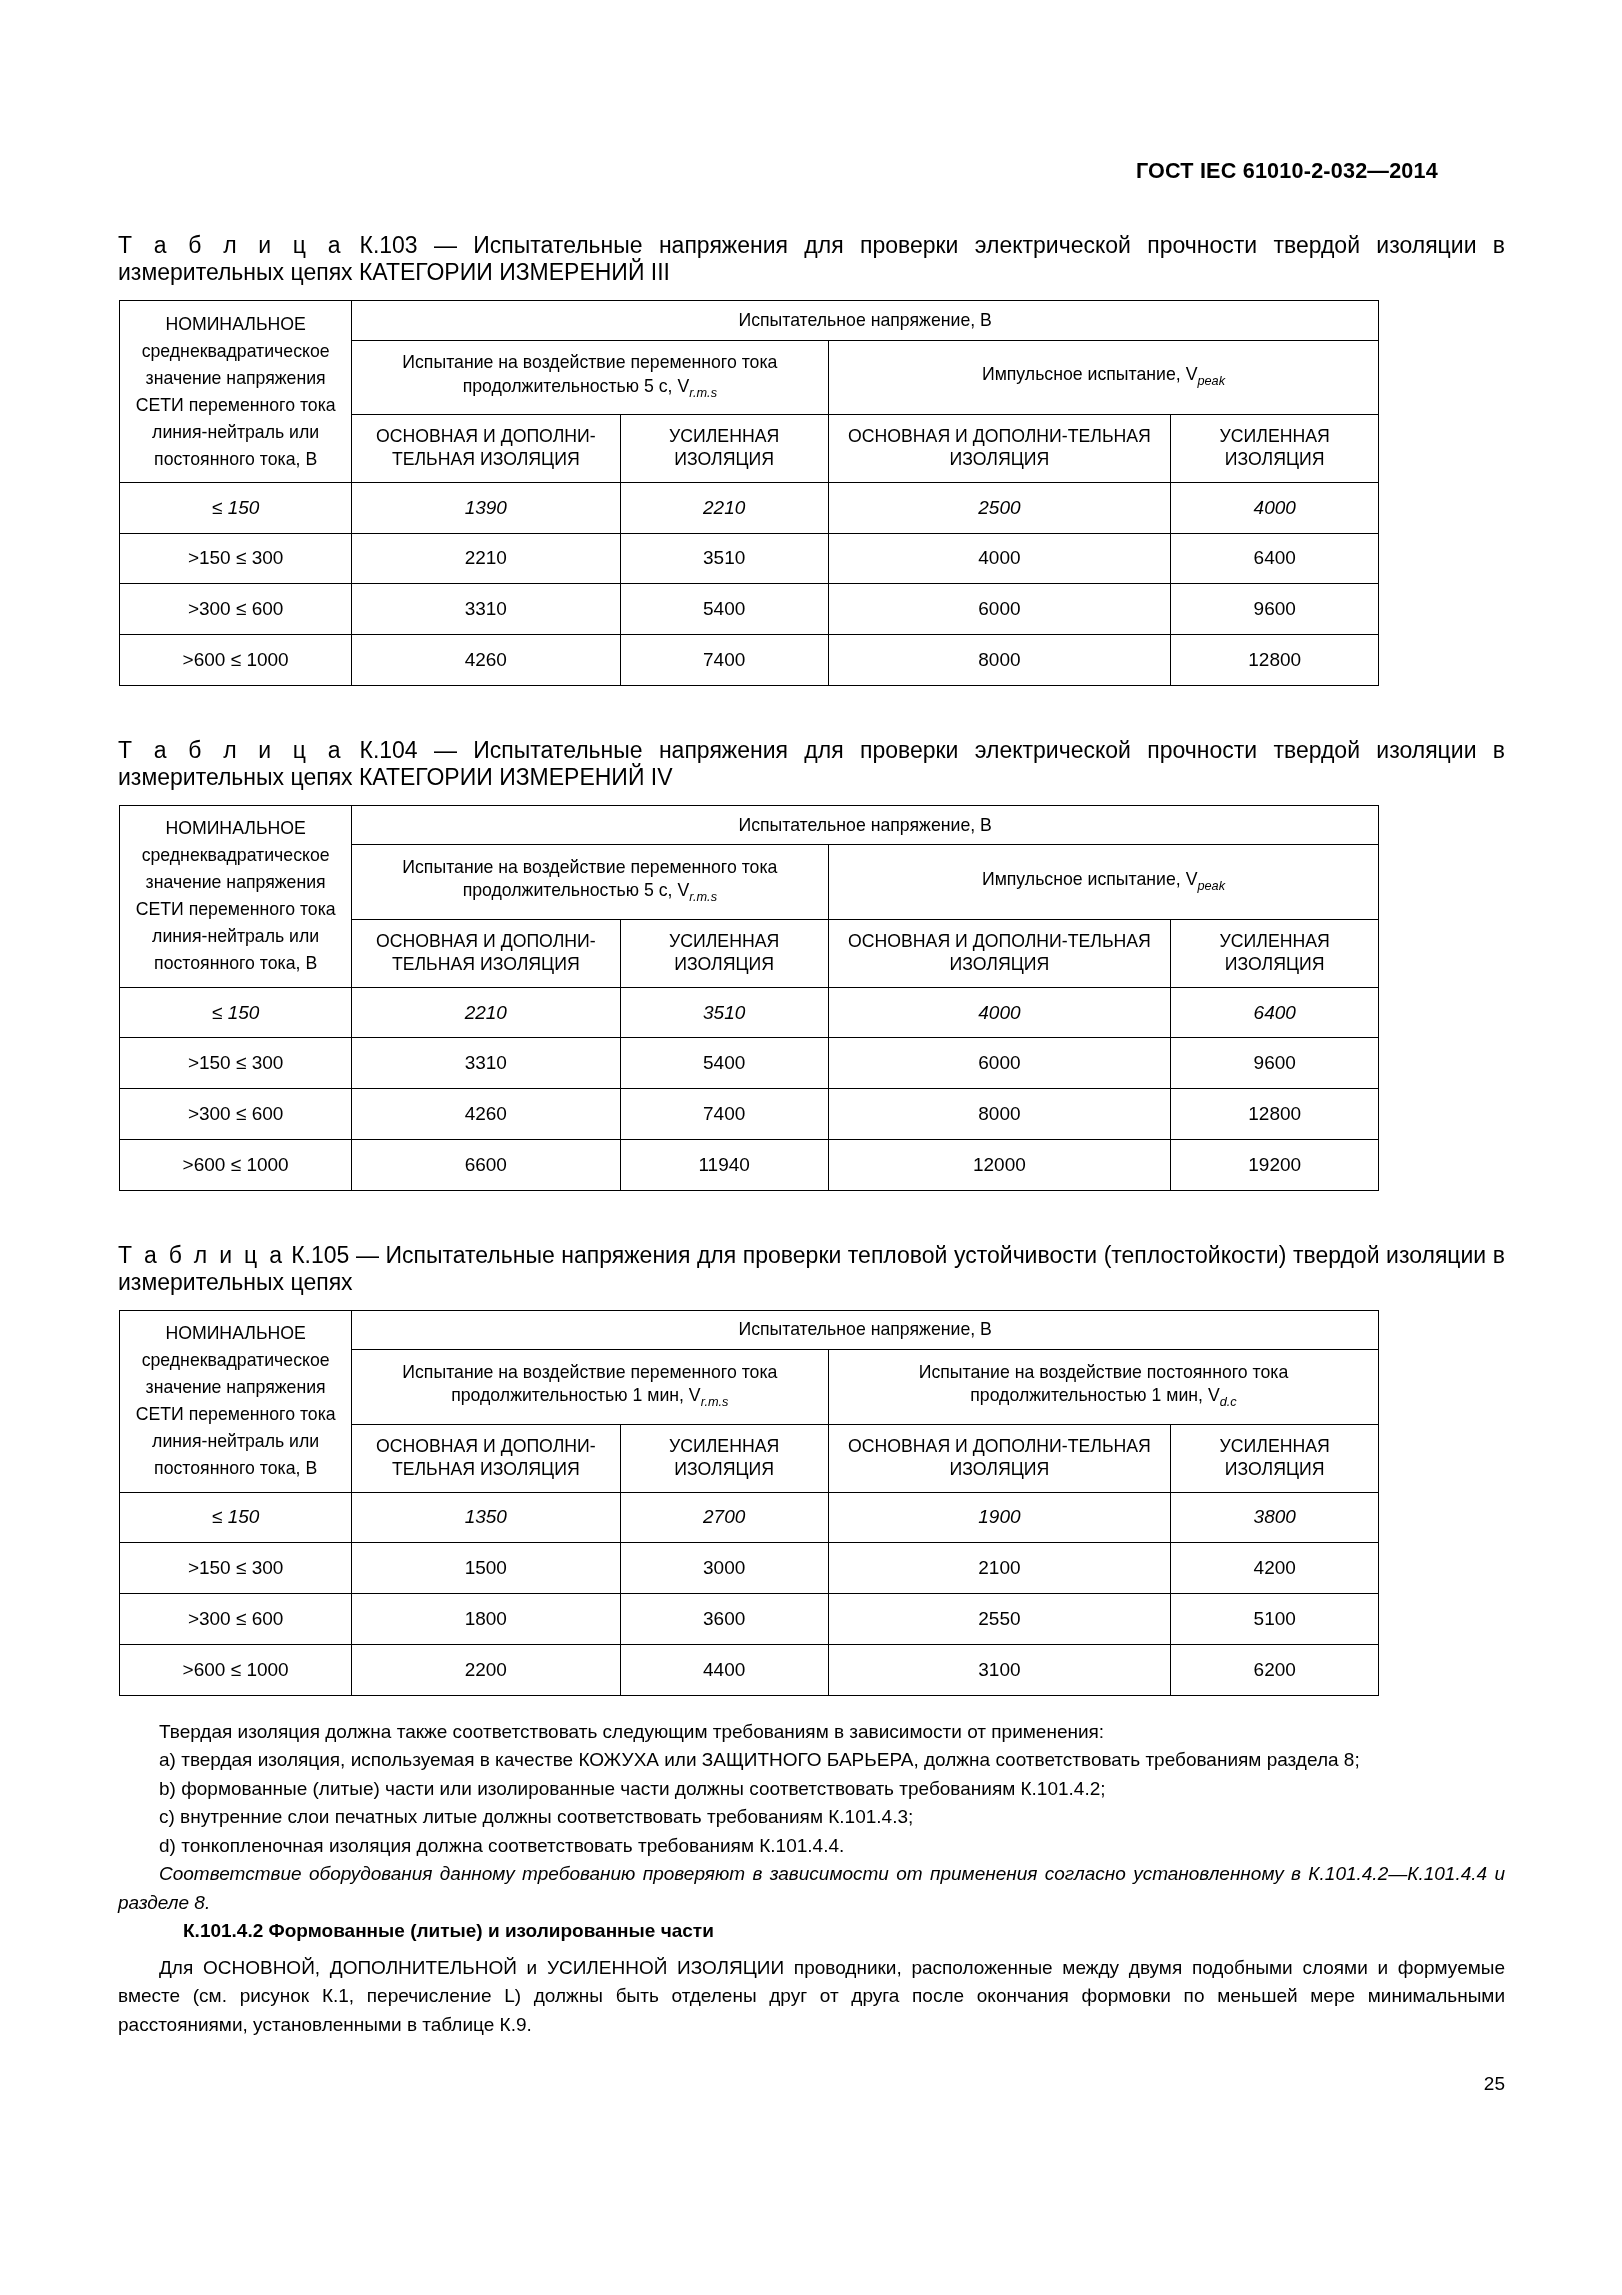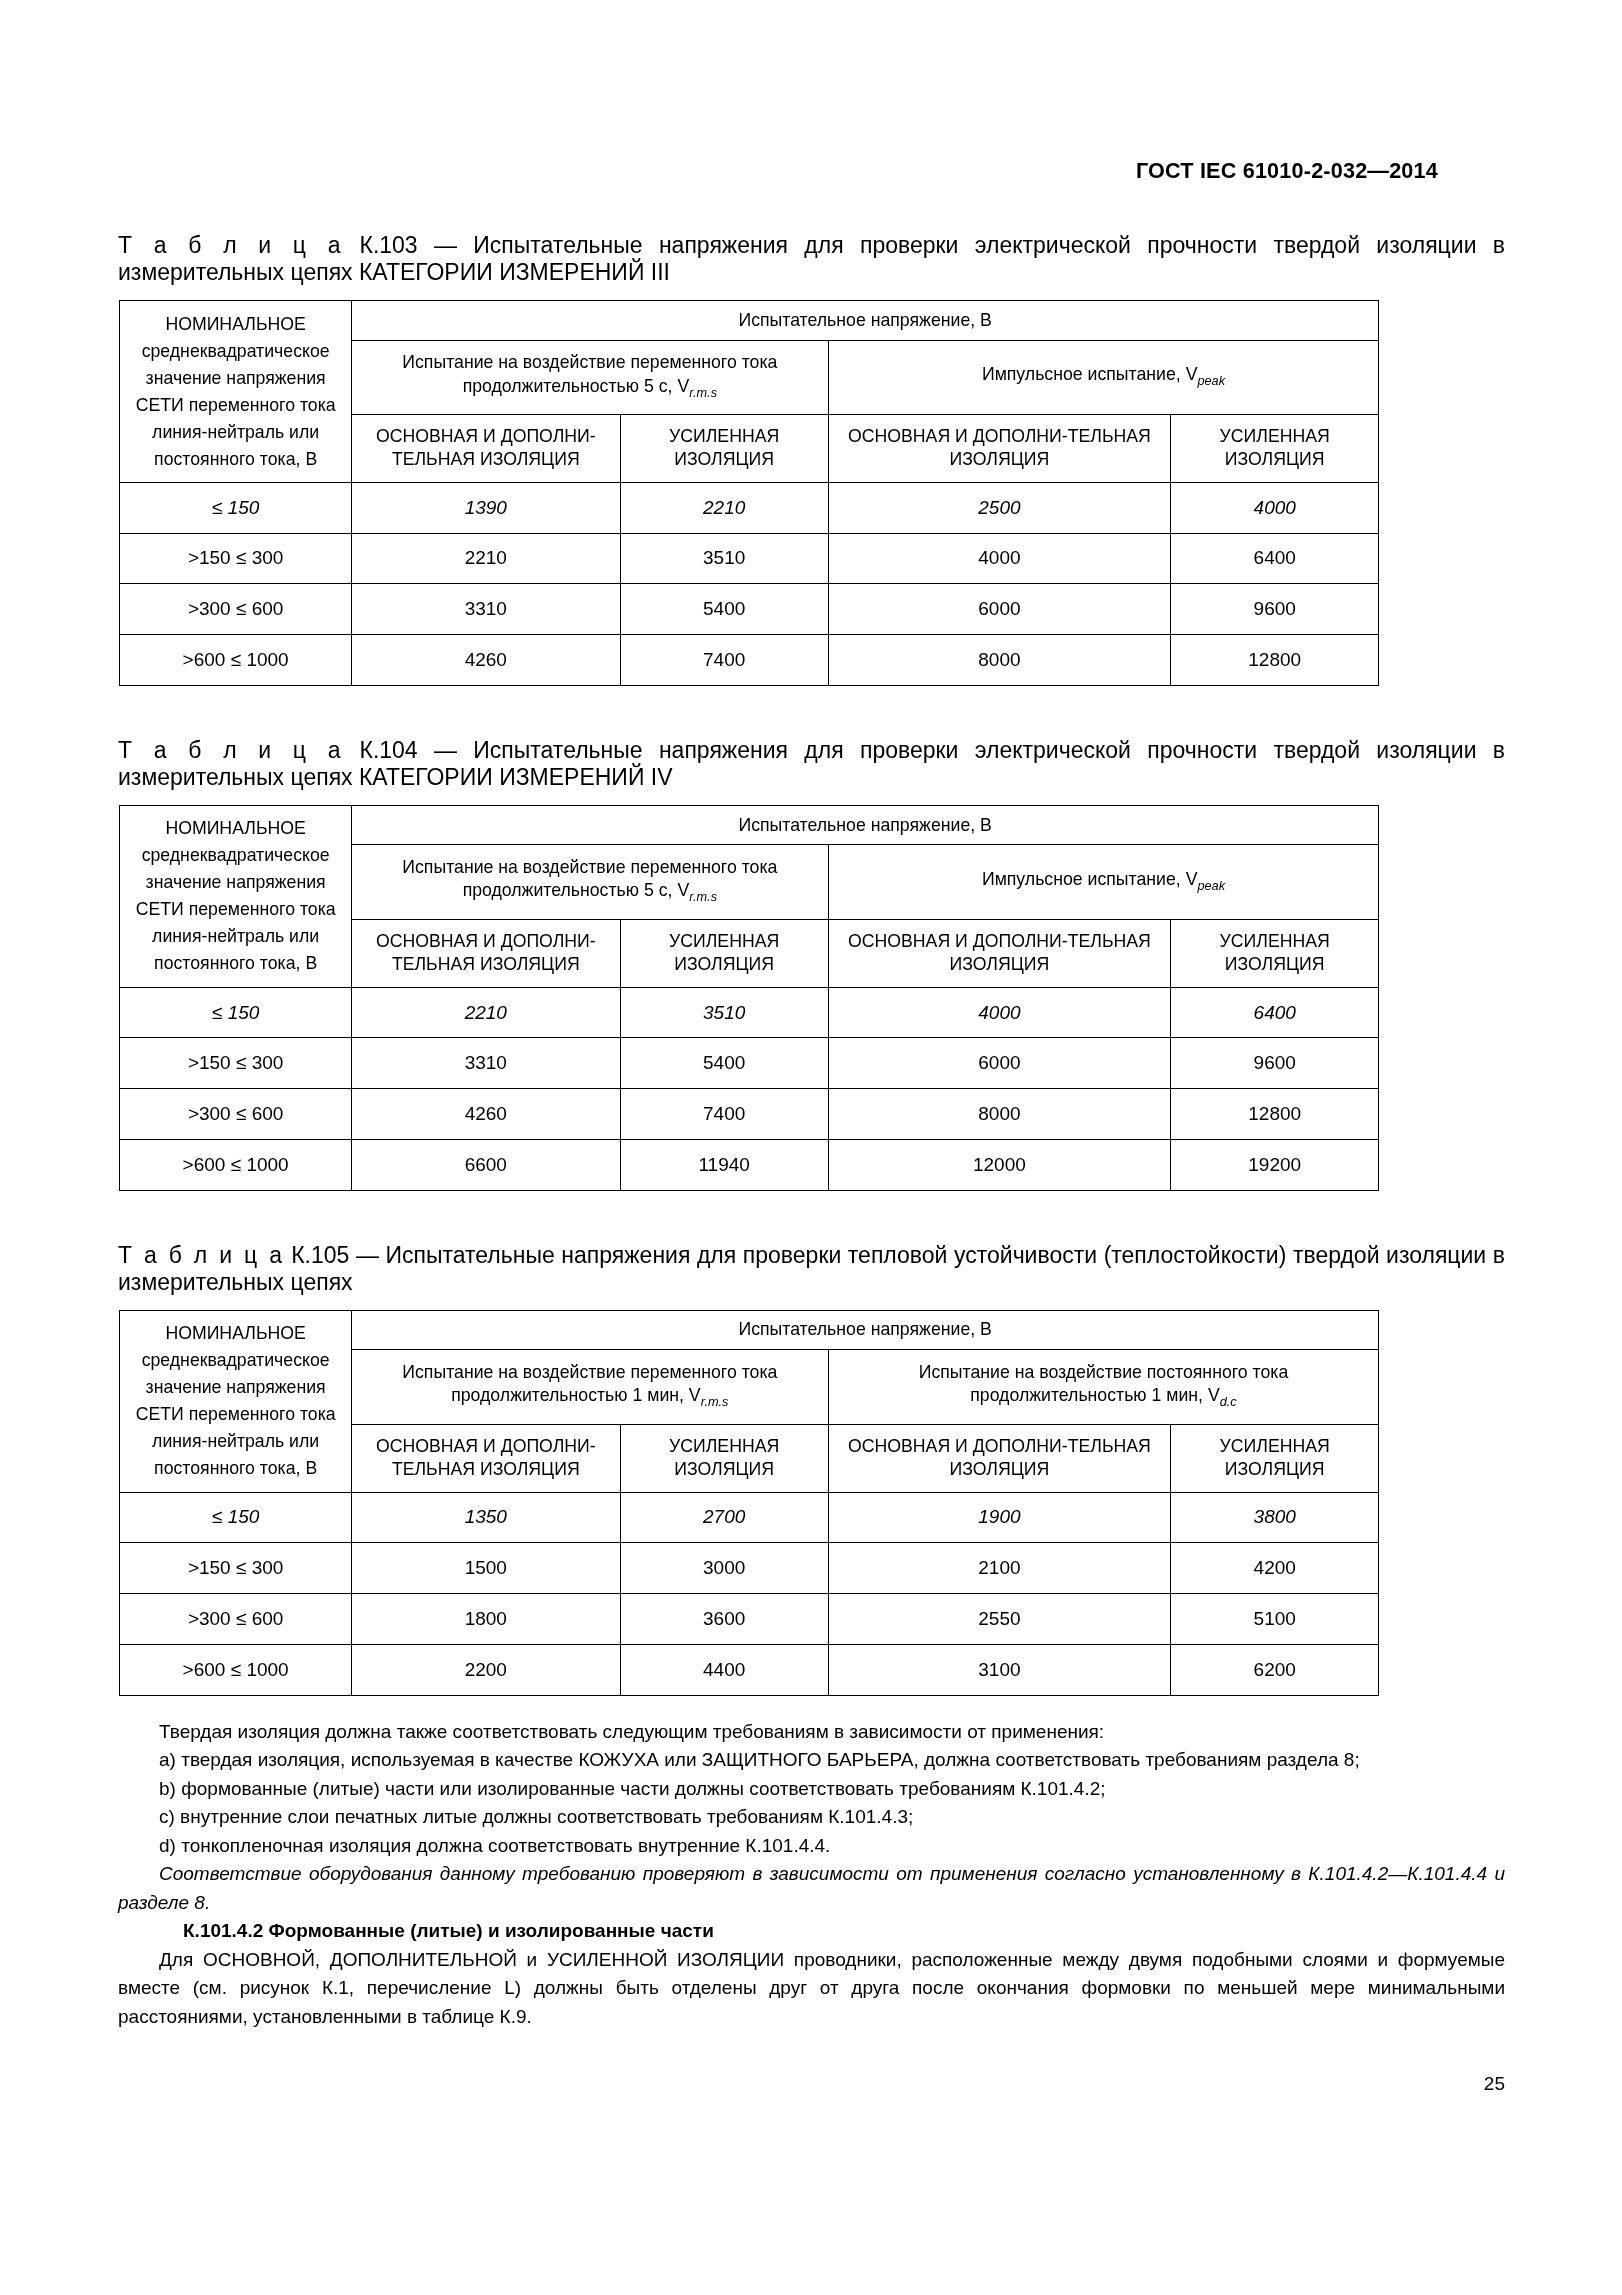--- a/index.html
+++ b/index.html
@@ -66,21 +66,21 @@
 
   
   .body-text { margin-top:22px; }
   .body-text p {
     margin:0;
     font-size:19px;
     line-height:28.5px;
     text-align:justify;
     text-align-last:left;
   }
-  .body-text p.ind { text-indent:41px; }
+  .body-text p.ind { text-indent:41px;margin-top:8px; }
   .body-text p.list { text-indent:41px; }
   .body-text p.ital { font-style:italic; text-indent:41px; }
   .body-text p.sub-head { text-indent:65px; font-weight:bold; }
 
   
   .pageno {
     position:absolute; right:118px; top:2073px;
     font-size:19px;
   }
 </style>
@@ -287,21 +287,21 @@
           <td>6200</td>
         </tr>
       </tbody>
     </table>
 
     <div class="body-text">
       <p class="ind">Твердая изоляция должна также соответствовать следующим требованиям в зависимости от применения:</p>
       <p class="list">a)  твердая изоляция, используемая в качестве КОЖУХА или ЗАЩИТНОГО БАРЬЕРА, должна соответствовать требованиям раздела 8;</p>
       <p class="list">b)  формованные (литые) части или изолированные части должны соответствовать требованиям К.101.4.2;</p>
       <p class="list">c)  внутренние слои печатных литые должны соответствовать требованиям К.101.4.3;</p>
-      <p class="list">d)  тонкопленочная изоляция должна соответствовать внутренние К.101.4.4.</p>
+      <p class="list">d)  тонкопленочная изоляция должна соответствовать требованиям К.101.4.4.</p>
       <p class="ital">Соответствие оборудования данному требованию проверяют в зависимости от применения согласно установленному в К.101.4.2—К.101.4.4 и разделе 8.</p>
       <p class="sub-head">К.101.4.2  Формованные (литые) и изолированные части</p>
       <p class="ind">Для ОСНОВНОЙ, ДОПОЛНИТЕЛЬНОЙ и УСИЛЕННОЙ ИЗОЛЯЦИИ проводники, расположенные между двумя подобными слоями и формуемые вместе (см. рисунок К.1, перечисление L) должны быть отделены друг от друга после окончания формовки по меньшей мере минимальными расстояниями, установленными в таблице К.9.</p>
     </div>
 
   </div>
 
   <div class="pageno">25</div>
 
 </div>

